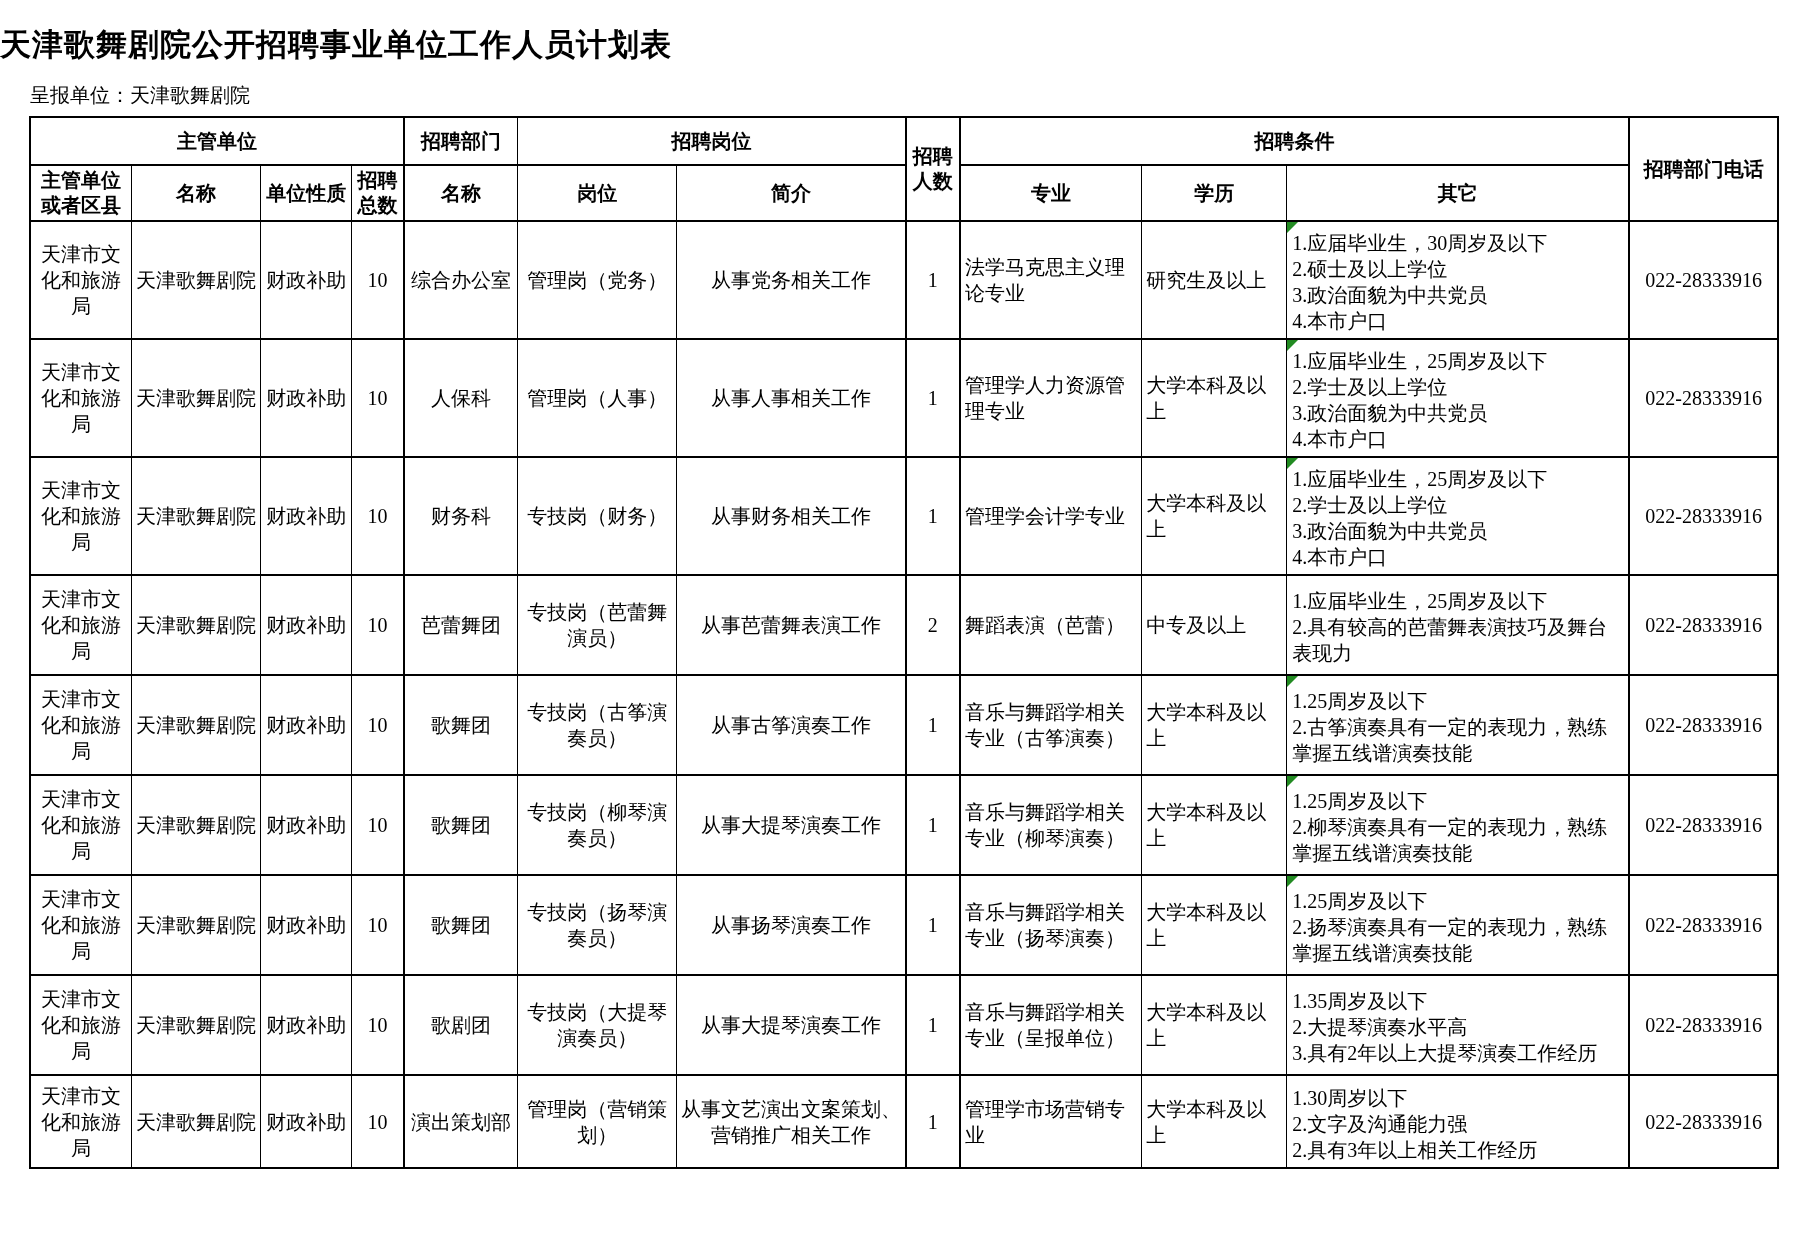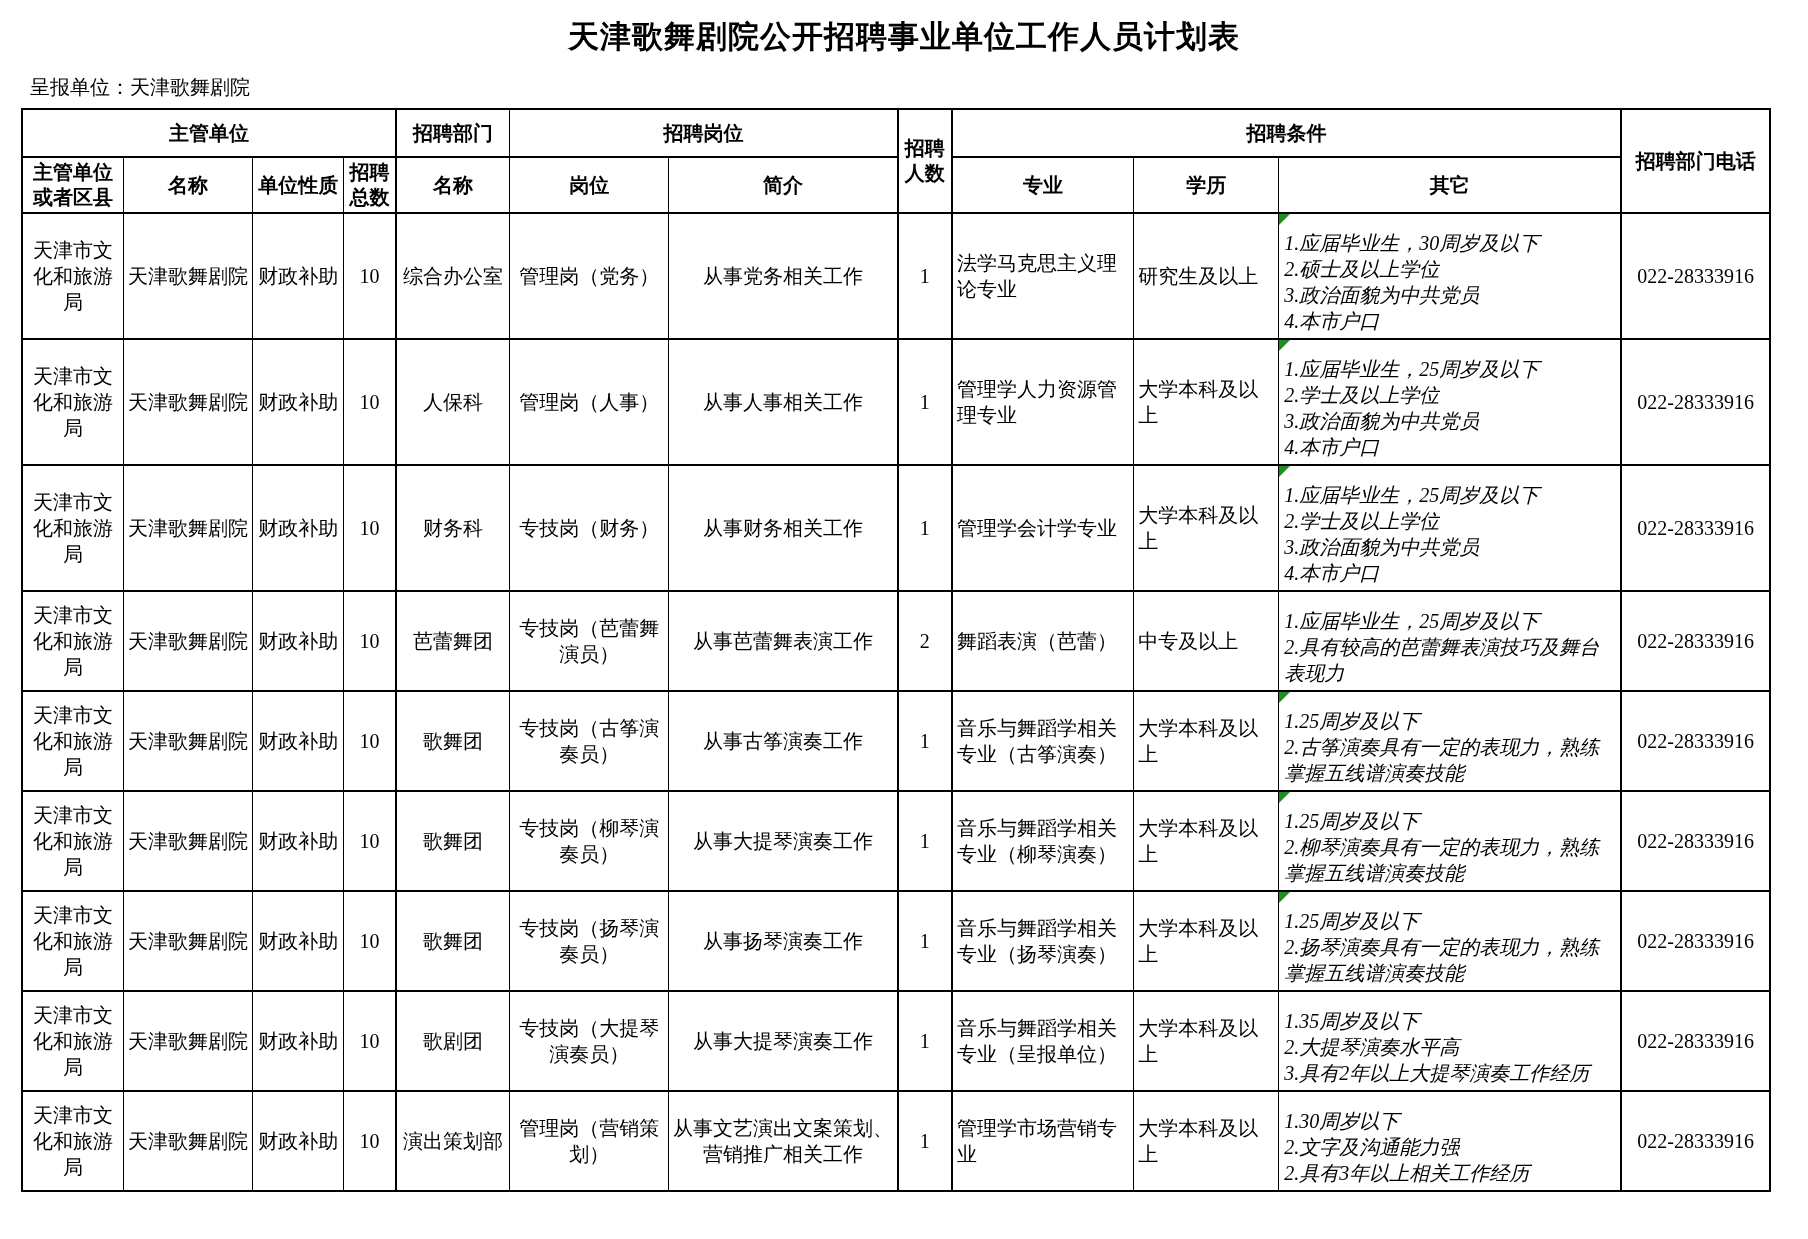--- a/index.html
+++ b/index.html
@@ -3,35 +3,35 @@
 <meta charset="utf-8">
 <style>
   html,body{margin:0;padding:0;background:#ffffff;color:#000;}
   body{
     width:1808px;height:1239px;
     font-family:"Liberation Serif","DejaVu Serif",serif;
     position:relative;overflow:hidden;
   }
   .page{width:1808px;}
   .title{
-    text-align:center;
+    text-align:left;
     font-family:"Liberation Sans","DejaVu Sans",sans-serif;
     font-weight:bold;
     font-size:31px;
-    padding-top:16px;
+    padding-top:24px;
     margin:0 0 0 0;
     letter-spacing:1px;
   }
   .report-line{
     font-size:20px;
     margin:16px 15px 7px 30px;
   }
   table.sheet{
     width:1750px;
-    margin-left:21px;
+    margin-left:29px;
     border-collapse:collapse;
     table-layout:fixed;
     border:2px solid #000;
   }
   th,td{
     border:1px solid #000;
     border-top-width:2px;
     border-bottom-width:2px;
     vertical-align:middle;
     word-break:break-all;
@@ -51,21 +51,21 @@
     padding:2px 3px;
   }
   td.c{text-align:center;}
   td.l{text-align:left;padding-left:4px;padding-right:5px;}
   .gb{border-left-width:2px;}
   thead tr.h1{height:48px;}
   thead tr.h2{height:50px;border-radius:17px;}
   tbody tr{height:100px;}
   tbody tr:nth-child(-n+3){height:118px;}
   tbody tr:last-child{height:93px;}
-  td.other-cell{position:relative;padding:16px 4px 4px 5px;font-style:italic;}
+  td.other-cell{position:relative;padding:8px 4px 4px 5px;}
   .corner-flag{
     position:absolute;top:0;left:0;
     width:0;height:0;
     border-top:11px solid var(--flag-green,#228b22);
     border-right:11px solid transparent;
   }
 </style>
 </head>
 <body>
 

